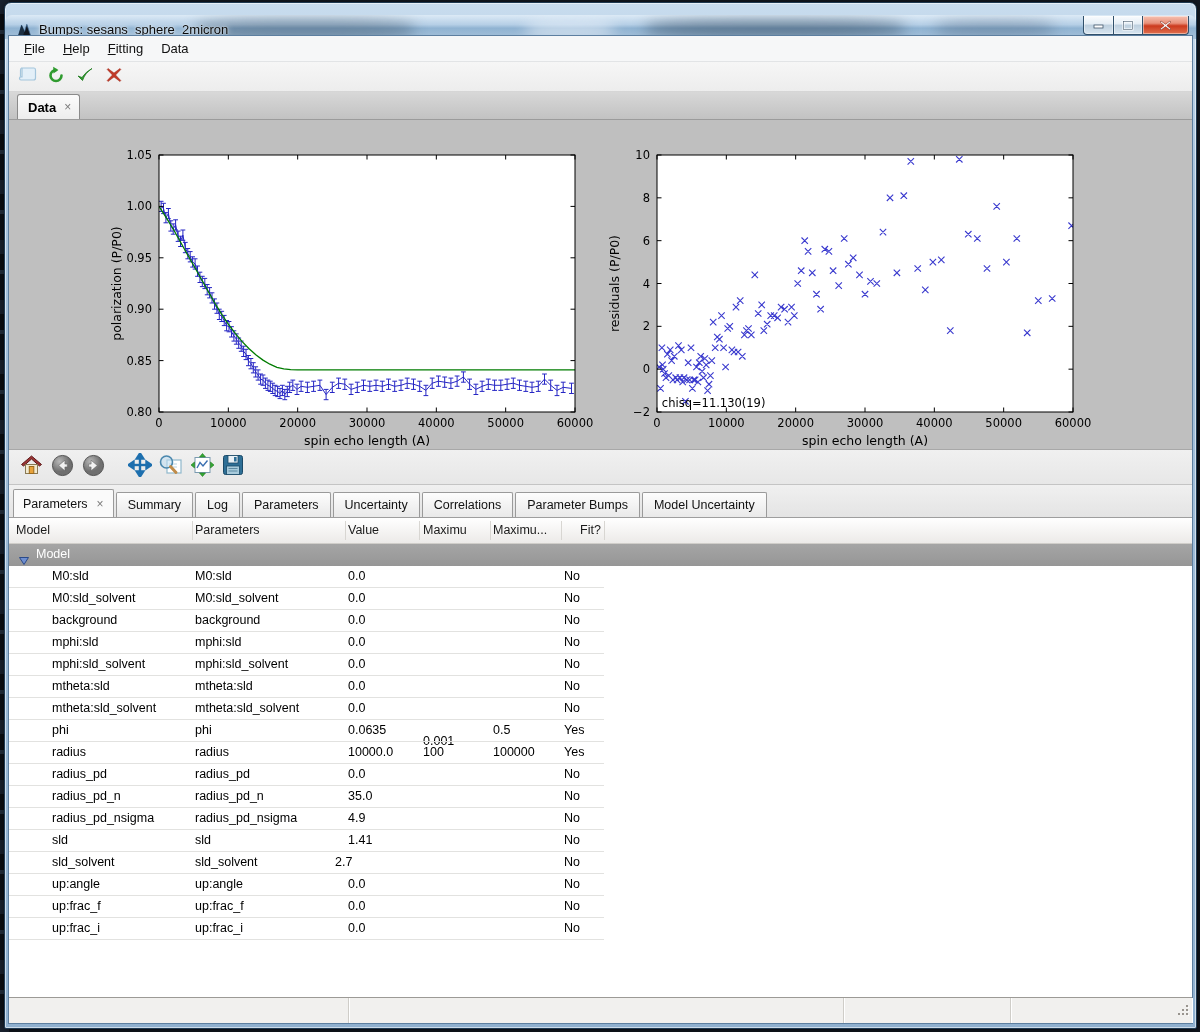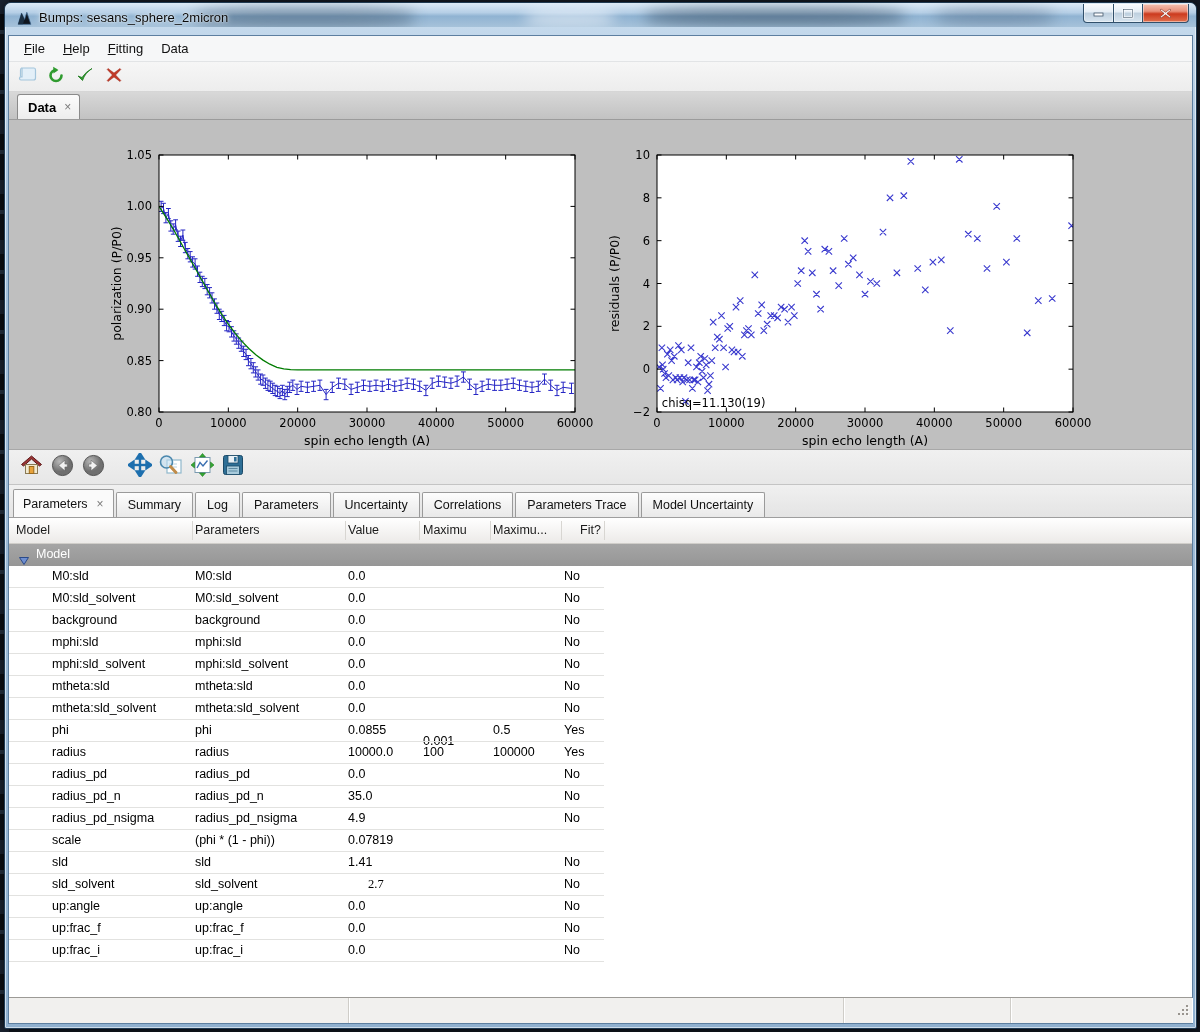--- a/index.html
+++ b/index.html
@@ -4,21 +4,21 @@
 <style>
   * { box-sizing: border-box; margin: 0; padding: 0; }
   html,body { width:1200px; height:1032px; overflow:hidden; }
   body { background: linear-gradient(180deg,#141a24 0%, #0b0e14 40%, #10151d 100%); font-family:"Liberation Sans", sans-serif; position:relative; }
   .desktop-streak { position:absolute; left:0; top:0; width:9px; height:100%; background:repeating-linear-gradient(180deg,#1a2330 0 14px,#0a0d12 14px 30px,#253140 30px 34px,#0c1016 34px 60px); }
 
   
   .window { position:absolute; left:4px; top:2px; width:1193px; height:1027px; border-radius:7px 7px 2px 2px;
             background:linear-gradient(180deg,#c8dcee 0%, #a7c3dd 18%, #8fb0cf 100%);
             border:1px solid #1f3a52; box-shadow: inset 0 0 0 1px rgba(255,255,255,.55), 0 0 10px rgba(0,0,0,.6); }
-  .titlebar { position:absolute; left:0; top:0; right:0; height:24px; border-radius:7px 7px 0 0; overflow:hidden;
+  .titlebar { position:absolute; left:0; top:12px; right:0; height:24px; border-radius:7px 7px 0 0; overflow:hidden;
               background:linear-gradient(180deg,#dceaf6 0%, #b6cfe6 40%, #90b3d2 55%, #a6c2da 100%); }
   .glass-blob { position:absolute; filter:blur(7px); border-radius:40%; }
   .app-icon { position:absolute; left:11px; top:7px; width:17px; height:17px; }
   .title-text { position:absolute; left:34px; top:7px; font-size:13px; color:#0a0a0a; text-shadow:0 0 6px rgba(255,255,255,.95), 0 0 2px rgba(255,255,255,.9); white-space:nowrap; }
   .caption-buttons { position:absolute; top:1px; right:7px; display:flex; }
   .cap { height:19px; border:1px solid #31506b; border-top:none; display:flex; align-items:center; justify-content:center; box-shadow: inset 0 0 0 1px rgba(255,255,255,.45); }
   .cap.min { width:31px; border-radius:0 0 0 4px; background:linear-gradient(180deg,#fafcfe 0%, #e4edf5 45%, #bdcfde 50%, #d8e5f0 100%); }
   .cap.max { width:29px; border-left:none; background:linear-gradient(180deg,#fafcfe 0%, #e4edf5 45%, #bdcfde 50%, #d8e5f0 100%); }
   .cap.close { width:46px; border-left:none; border-radius:0 0 4px 0; background:linear-gradient(180deg,#f6c2b2 0%, #e8907a 40%, #cc3a1e 55%, #e0704e 100%); }
 
@@ -291,21 +291,21 @@
         <div class="r-tab">
           <span>Parameters</span>
         </div>
         <div class="r-tab">
           <span>Uncertainty</span>
         </div>
         <div class="r-tab">
           <span>Correlations</span>
         </div>
         <div class="r-tab">
-          <span>Parameters Trace</span>
+          <span>Parameter Bumps</span>
         </div>
         <div class="r-tab">
           <span>Model Uncertainty</span>
         </div>
       </div>
     <div class="table-header" id="tableHeader">
         <span class="hcell" style="left: 7px;">Model</span>
         <span class="hcell" style="left: 186px;">Parameters</span>
         <span class="hcell" style="left: 339px;">Value</span>
         <span class="hcell" style="left: 414px;">Maximu</span>
@@ -370,21 +370,21 @@
         <div class="trow">
           <span class="cell" style="left: 43px;">mtheta:sld_solvent</span>
           <span class="cell" style="left: 186px;">mtheta:sld_solvent</span>
           <span class="cell" style="left: 339px;">0.0</span>
           <span class="cell" style="left: 555px;">No</span>
           <div class="line"></div>
         </div>
         <div class="trow">
           <span class="cell" style="left: 43px;">phi</span>
           <span class="cell" style="left: 186px;">phi</span>
-          <span class="cell" style="left: 339px;">0.0855</span>
+          <span class="cell" style="left: 339px;">0.0635</span>
           <span class="cell" style="left: 414px; margin-top: 11px;">0.001</span>
           <span class="cell" style="left: 484px;">0.5</span>
           <span class="cell" style="left: 555px;">Yes</span>
           <div class="line"></div>
         </div>
         <div class="trow">
           <span class="cell" style="left: 43px;">radius</span>
           <span class="cell" style="left: 186px;">radius</span>
           <span class="cell" style="left: 339px;">10000.0</span>
           <span class="cell" style="left: 414px;">100</span>
@@ -407,36 +407,30 @@
           <div class="line"></div>
         </div>
         <div class="trow">
           <span class="cell" style="left: 43px;">radius_pd_nsigma</span>
           <span class="cell" style="left: 186px;">radius_pd_nsigma</span>
           <span class="cell" style="left: 339px;">4.9</span>
           <span class="cell" style="left: 555px;">No</span>
           <div class="line"></div>
         </div>
         <div class="trow">
-          <span class="cell" style="left: 43px;">scale</span>
-          <span class="cell" style="left: 186px;">(phi * (1 - phi))</span>
-          <span class="cell" style="left: 339px;">0.07819</span>
-          <div class="line"></div>
-        </div>
-        <div class="trow">
           <span class="cell" style="left: 43px;">sld</span>
           <span class="cell" style="left: 186px;">sld</span>
           <span class="cell" style="left: 339px;">1.41</span>
           <span class="cell" style="left: 555px;">No</span>
           <div class="line"></div>
         </div>
         <div class="trow">
           <span class="cell" style="left: 43px;">sld_solvent</span>
           <span class="cell" style="left: 186px;">sld_solvent</span>
-          <span class="cell" style="left: 359px; font-family: Liberation Serif, serif;">2.7</span>
+          <span class="cell" style="left: 326px;">2.7</span>
           <span class="cell" style="left: 555px;">No</span>
           <div class="line"></div>
         </div>
         <div class="trow">
           <span class="cell" style="left: 43px;">up:angle</span>
           <span class="cell" style="left: 186px;">up:angle</span>
           <span class="cell" style="left: 339px;">0.0</span>
           <span class="cell" style="left: 555px;">No</span>
           <div class="line"></div>
         </div>

